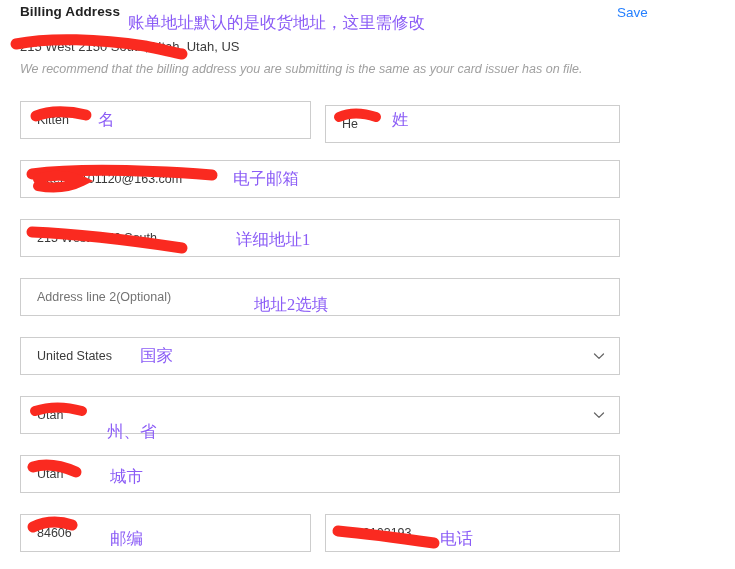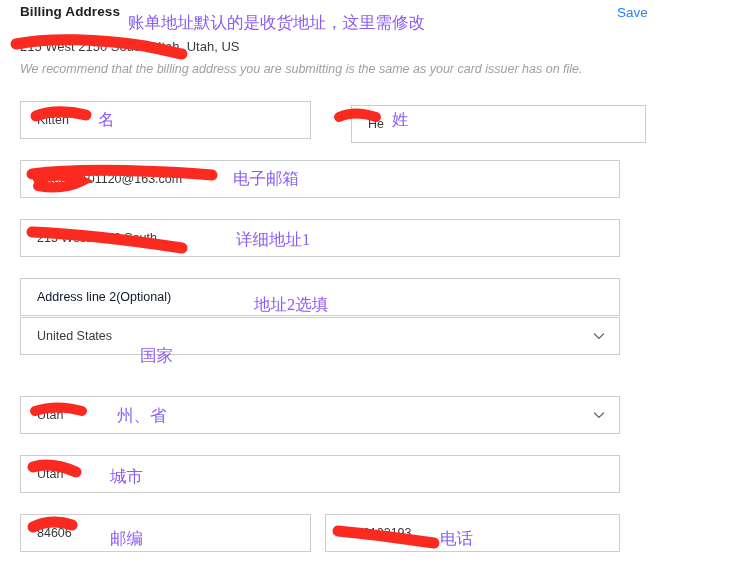--- a/index.html
+++ b/index.html
@@ -78,21 +78,21 @@
   .field-placeholder {
     position: absolute;
     left: 16px;
     top: 50%;
     transform: translateY(-50%);
     font-size: 12.5px;
     white-space: nowrap;
     pointer-events: none;
   }
   .field-value { color: #3a3a3a; }
-  .field-placeholder { color: #0f172a; text-align: center; }
+  .field-placeholder { color: #737373; text-align: center; }
 
   .chevron {
     position: absolute;
     right: 14px;
     top: 50%;
     transform: translateY(-50%);
     width: 12px;
     height: 12px;
     display: block;
   }
@@ -123,37 +123,37 @@
   <div class="section-title">Billing Address</div>
   <a class="save-link">Save</a>
 </div>
 
 <div class="current-address">215 West 2150 South, Utah, Utah, US</div>
 <div class="recommend-note">We recommend that the billing address you are submitting is the same as your card issuer has on file.</div>
 
 <div class="field half-l" style="top:101px;">
   <span class="field-value">Kitten</span>
 </div>
-<div class="field half-r" style="top:105px;margin-left:26px;">
+<div class="field half-r" style="top:105px;">
   <span class="field-value">He</span>
 </div>
 
 <div class="field full" style="top:160px;">
   <span class="field-value">kitten02101120@163.com</span>
 </div>
 
 <div class="field full" style="top:219px;">
   <span class="field-value">215 West 2150 South</span>
 </div>
 
 <div class="field full" style="top:278px;">
   <span class="field-placeholder">Address line 2(Optional)</span>
 </div>
 
-<div class="field full" style="top:317px;text-align:center;">
+<div class="field full" style="top:337px;text-align:center;">
   <span class="field-value">United States</span>
   <span class="chevron">
     <svg width="12" height="12" viewBox="0 0 12 12">
         <path d="M1.5 4 L6 8.4 L10.5 4" fill="none" stroke="#666" stroke-width="1.3" stroke-linecap="round" stroke-linejoin="round"></path>
       </svg>
   </span>
 </div>
 
 <div class="field full" style="top:396px;">
   <span class="field-value">Utah</span>
@@ -175,21 +175,21 @@
   <span class="field-value">8162103193</span>
 </div>
 
 <div class="anno big" style="left:128px; top:15px;">账单地址默认的是收货地址，这里需修改</div>
 <div class="anno big" style="left:98px;  top:112px;">名</div>
 <div class="anno big" style="left:392px; top:112px;">姓</div>
 <div class="anno big" style="left:233px; top:171px;">电子邮箱</div>
 <div class="anno big" style="left:236px; top:232px;">详细地址1</div>
 <div class="anno big" style="left:243px; top:297px;margin-left:11px;">地址2选填</div>
 <div class="anno big" style="left:140px; top:348px;">国家</div>
-<div class="anno big" style="left:107px; top:408px;margin-left:10px;">州、省</div>
+<div class="anno big" style="left:107px; top:424px;">州、省</div>
 <div class="anno big" style="left:110px; top:469px;">城市</div>
 <div class="anno big" style="left:110px; top:531px;">邮编</div>
 <div class="anno big" style="left:440px; top:531px;">电话</div>
 
 <div class="scribble" style="left:10px; top:30px;">
   <svg width="190" height="26" viewBox="0 0 190 26">
     <path d="M6 14 C 40 7, 90 9, 135 16 C 150 19, 162 22, 172 24" fill="none" stroke="#fa2a20" stroke-width="11" stroke-linecap="round"></path>
   </svg>
 </div>
 

